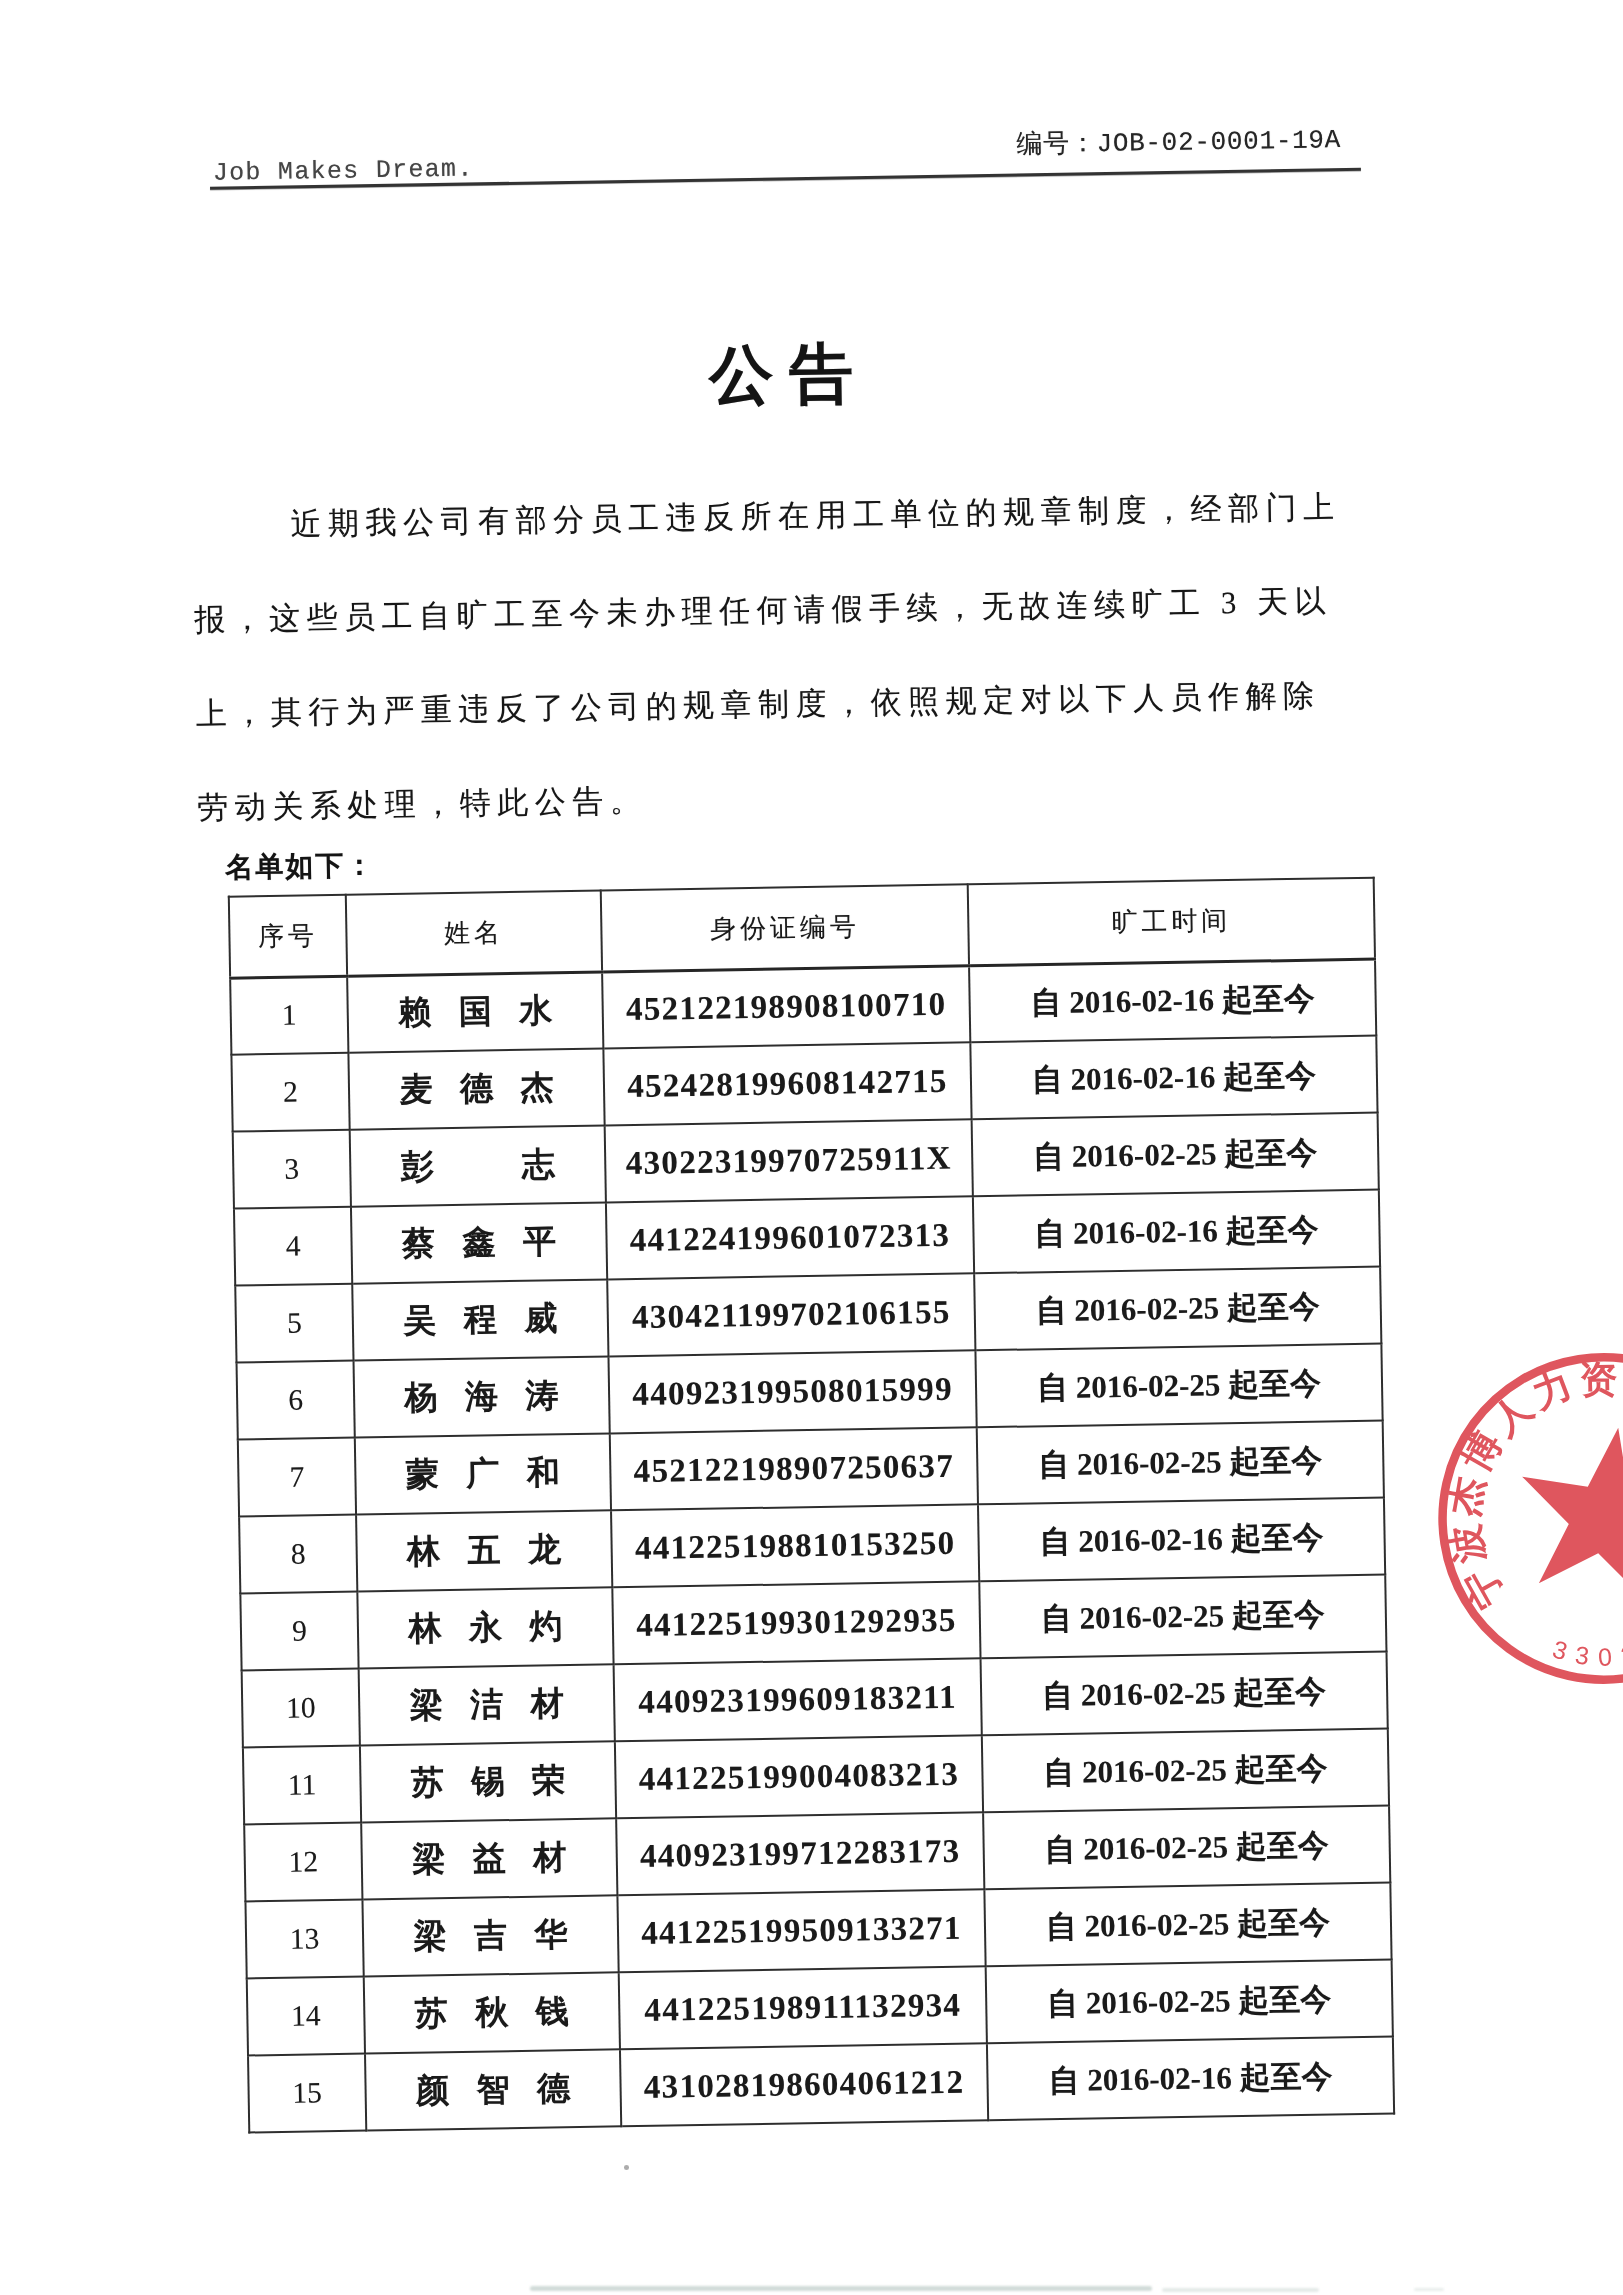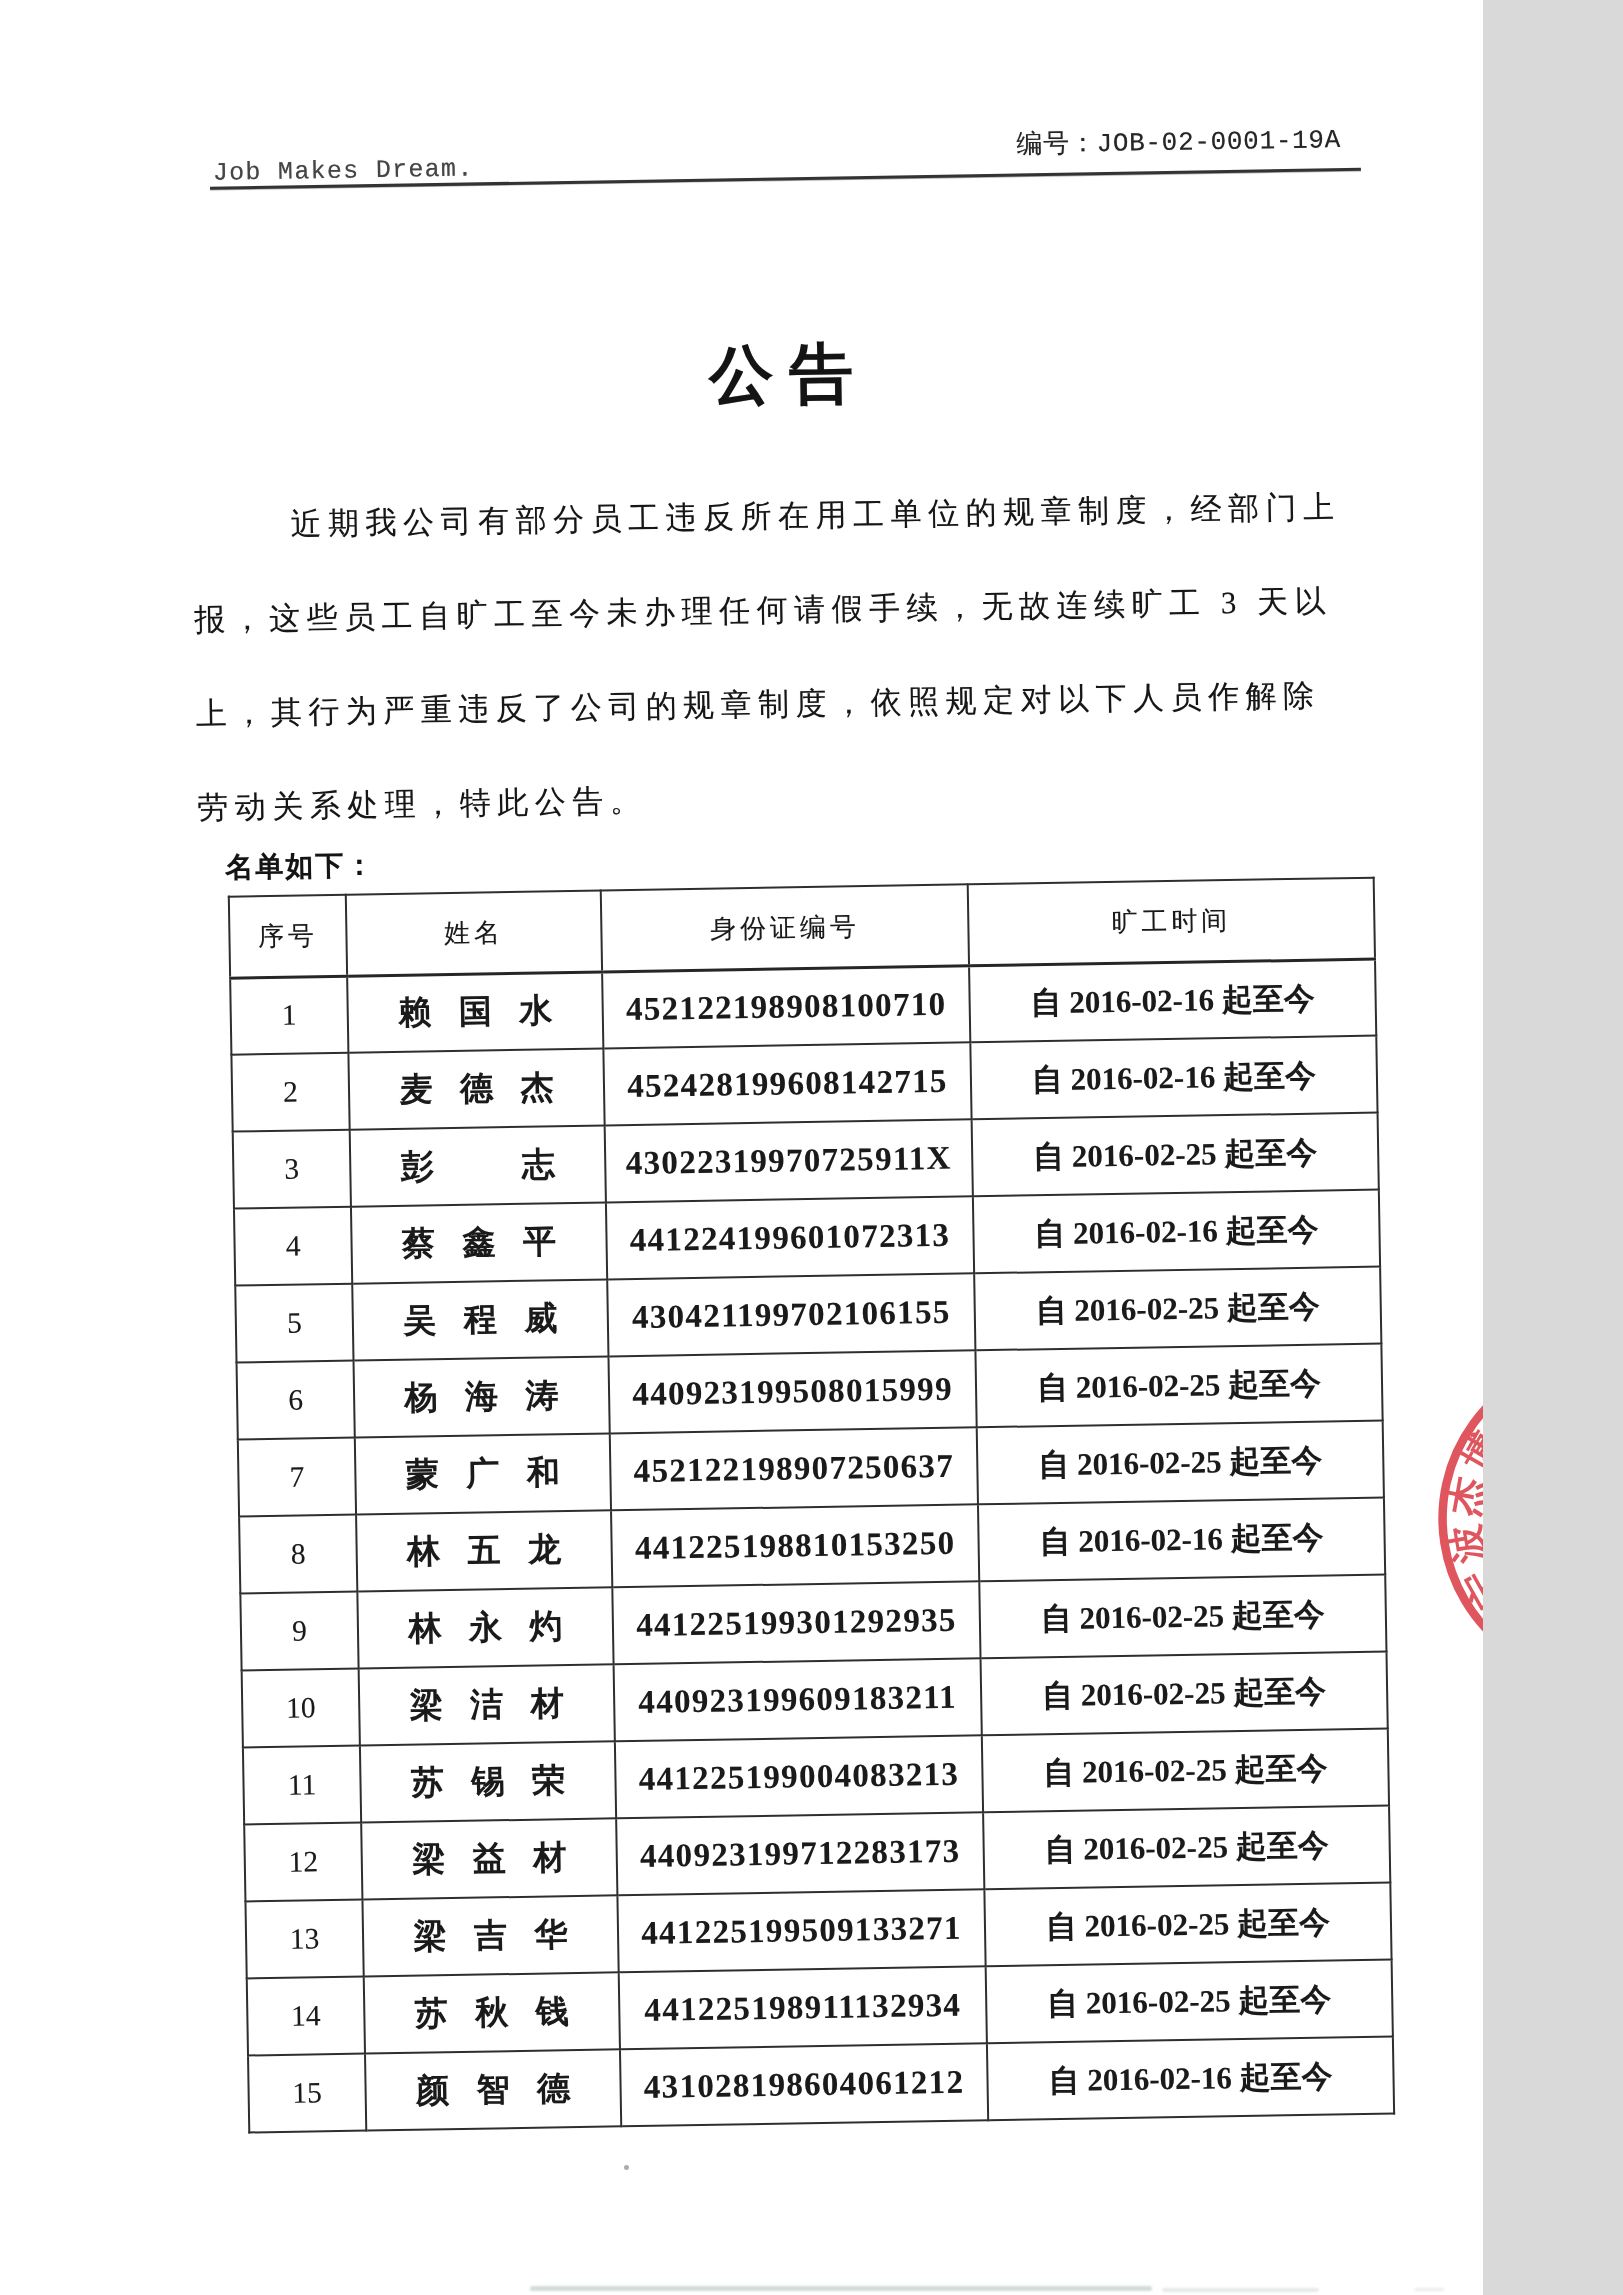--- a/index.html
+++ b/index.html
@@ -1,18 +1,18 @@
 <!DOCTYPE html>
 <html style="font-size:10.5px"><head>
 <meta charset="utf-8">
 <style>
   html,body{margin:0;padding:0;background:#d9d9d9;}
   .sheet{
     position:relative;
-    width:1483px;height:2295px;
+    width:1623px;height:2295px;
     background:#ffffff;
     overflow:hidden;
     font-family:"Liberation Serif","DejaVu Serif",serif;
     color:#1b1b1b;
   }
   .skew{
     position:absolute;inset:0;
     transform:rotate(-0.95deg);
     transform-origin:812px 1145px;
   }

